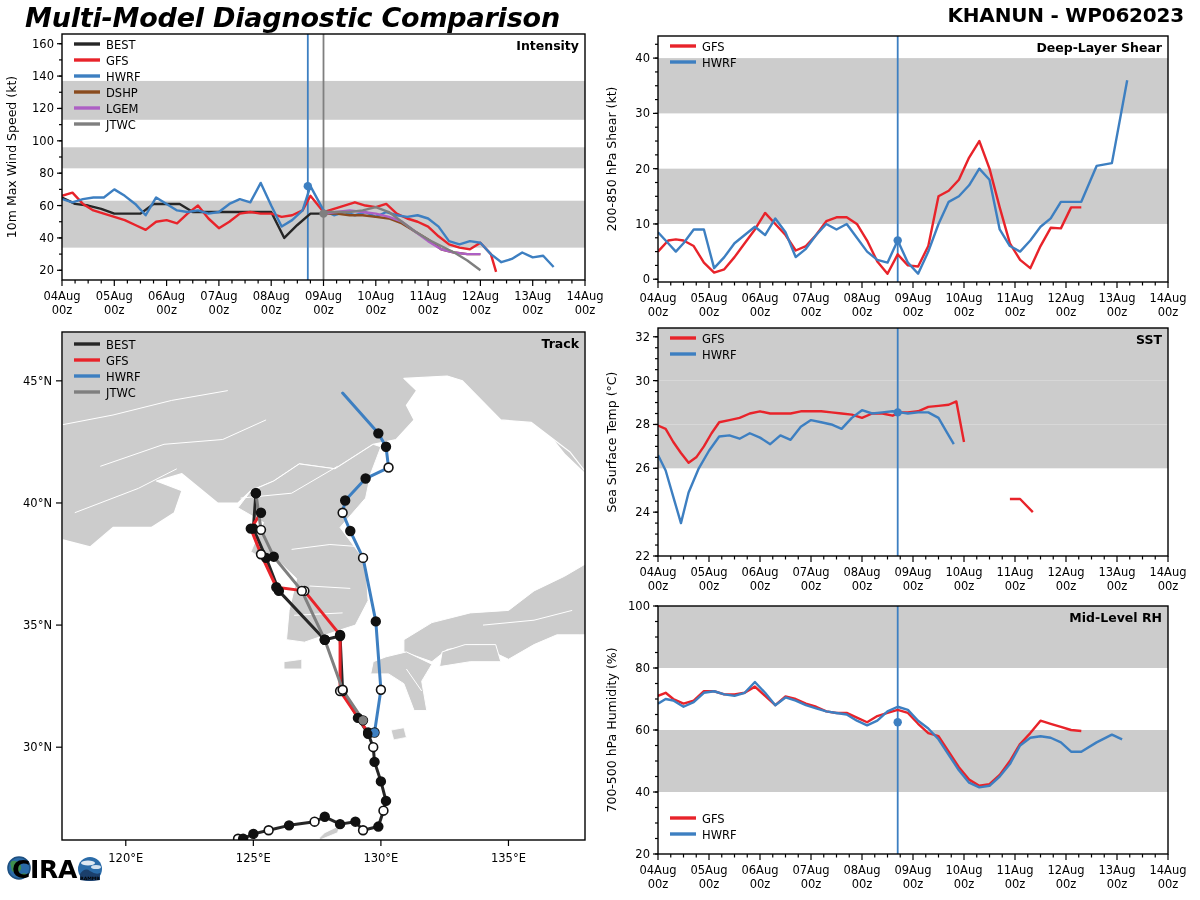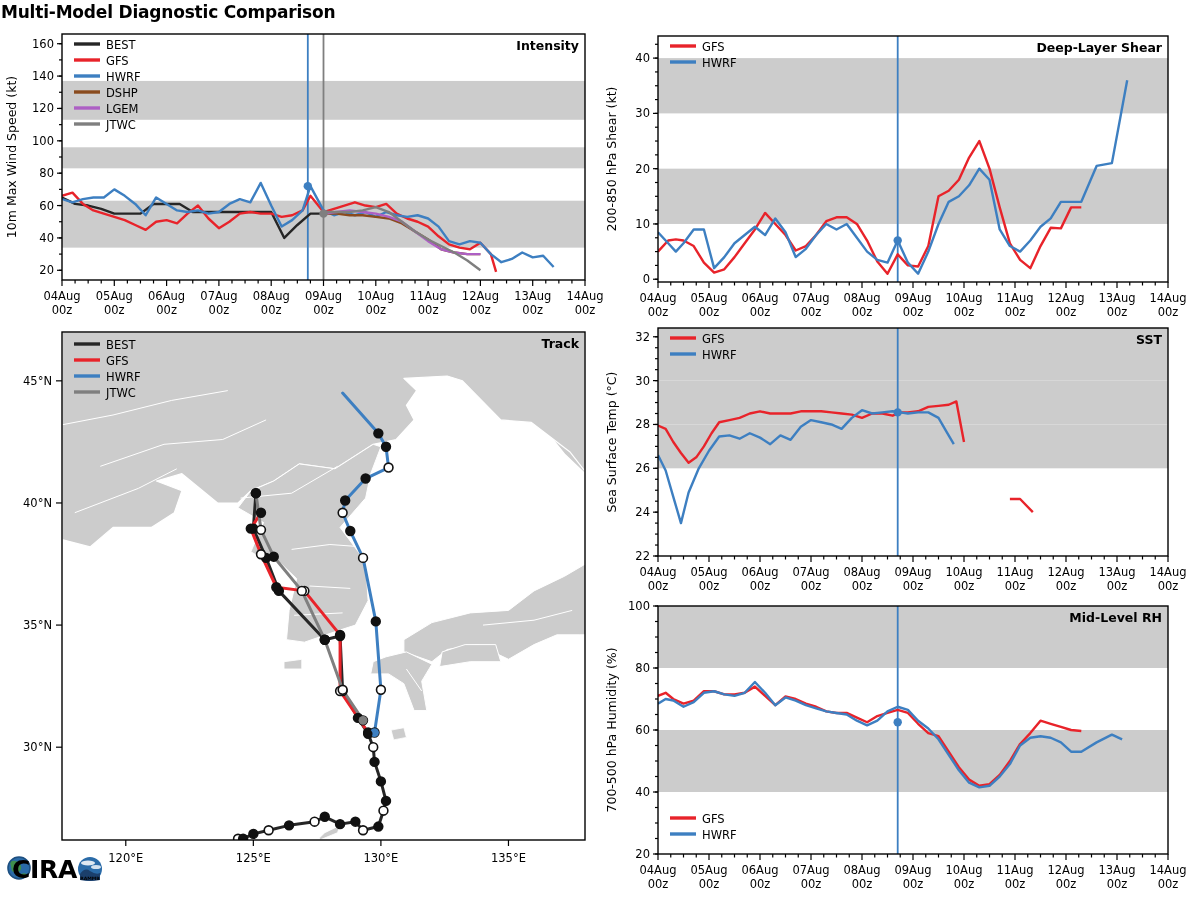--- a/index.html
+++ b/index.html
@@ -6,24 +6,25 @@
   html, body {
     margin: 0; padding: 0;
     width: 1200px; height: 900px;
     background: #ffffff;
     font-family: "DejaVu Sans", sans-serif;
     overflow: hidden;
   }
   #root { position: relative; width: 1200px; height: 900px; }
 
   .title-main {
-    position: absolute; left: 1px; top: 2px;
-    font-size: 17px; font-weight: bold; color: #000;
+    position: absolute; left: 25px; top: 2px;
+    font-size: 27px; font-weight: bold; color: #000;
     letter-spacing: -0.2px;
     font-family: "DejaVu Sans", sans-serif;
+    font-style: italic;
   }
   .title-storm {
     position: absolute; right: 16px; top: 3px;
     font-size: 20px; font-weight: bold; color: #000;
     letter-spacing: -0.2px;
   }
 
   .panel { position: absolute; }
   svg { display: block; overflow: visible; }
   text { font-family: "DejaVu Sans", sans-serif; fill: #000; }
@@ -37,20 +38,21 @@
   .series { fill: none; stroke-linejoin: round; stroke-linecap: butt; }
 
   .cira-logo { position: absolute; left: 6px; top: 848px; width: 120px; height: 46px; }
 </style>
 </head>
 <body>
 
 <div id="root">
 
   <div class="title-main">Multi-Model Diagnostic Comparison</div>
+  <div class="title-storm">KHANUN - WP062023</div>
 
   <div class="panel" id="panel-intensity" style="left:0px; top:22px;">
       <svg width="600" height="300" viewBox="0 0 600 300">
         <g>
           <rect x="62" y="178.69736842105263" width="523" height="46.93421052631581" class="band"></rect>
           <rect x="62" y="125.28947368421052" width="523" height="21.03947368421052" class="band"></rect>
           <rect x="62" y="58.93421052631578" width="523" height="38.84210526315792" class="band"></rect>
           <line x1="57" y1="248.28947368421052" x2="62" y2="248.28947368421052" class="tickmark"></line>
           <text x="54" y="252.28947368421052" text-anchor="end" class="tick-lbl">20</text>
           <line x1="57" y1="215.92105263157896" x2="62" y2="215.92105263157896" class="tickmark"></line>

